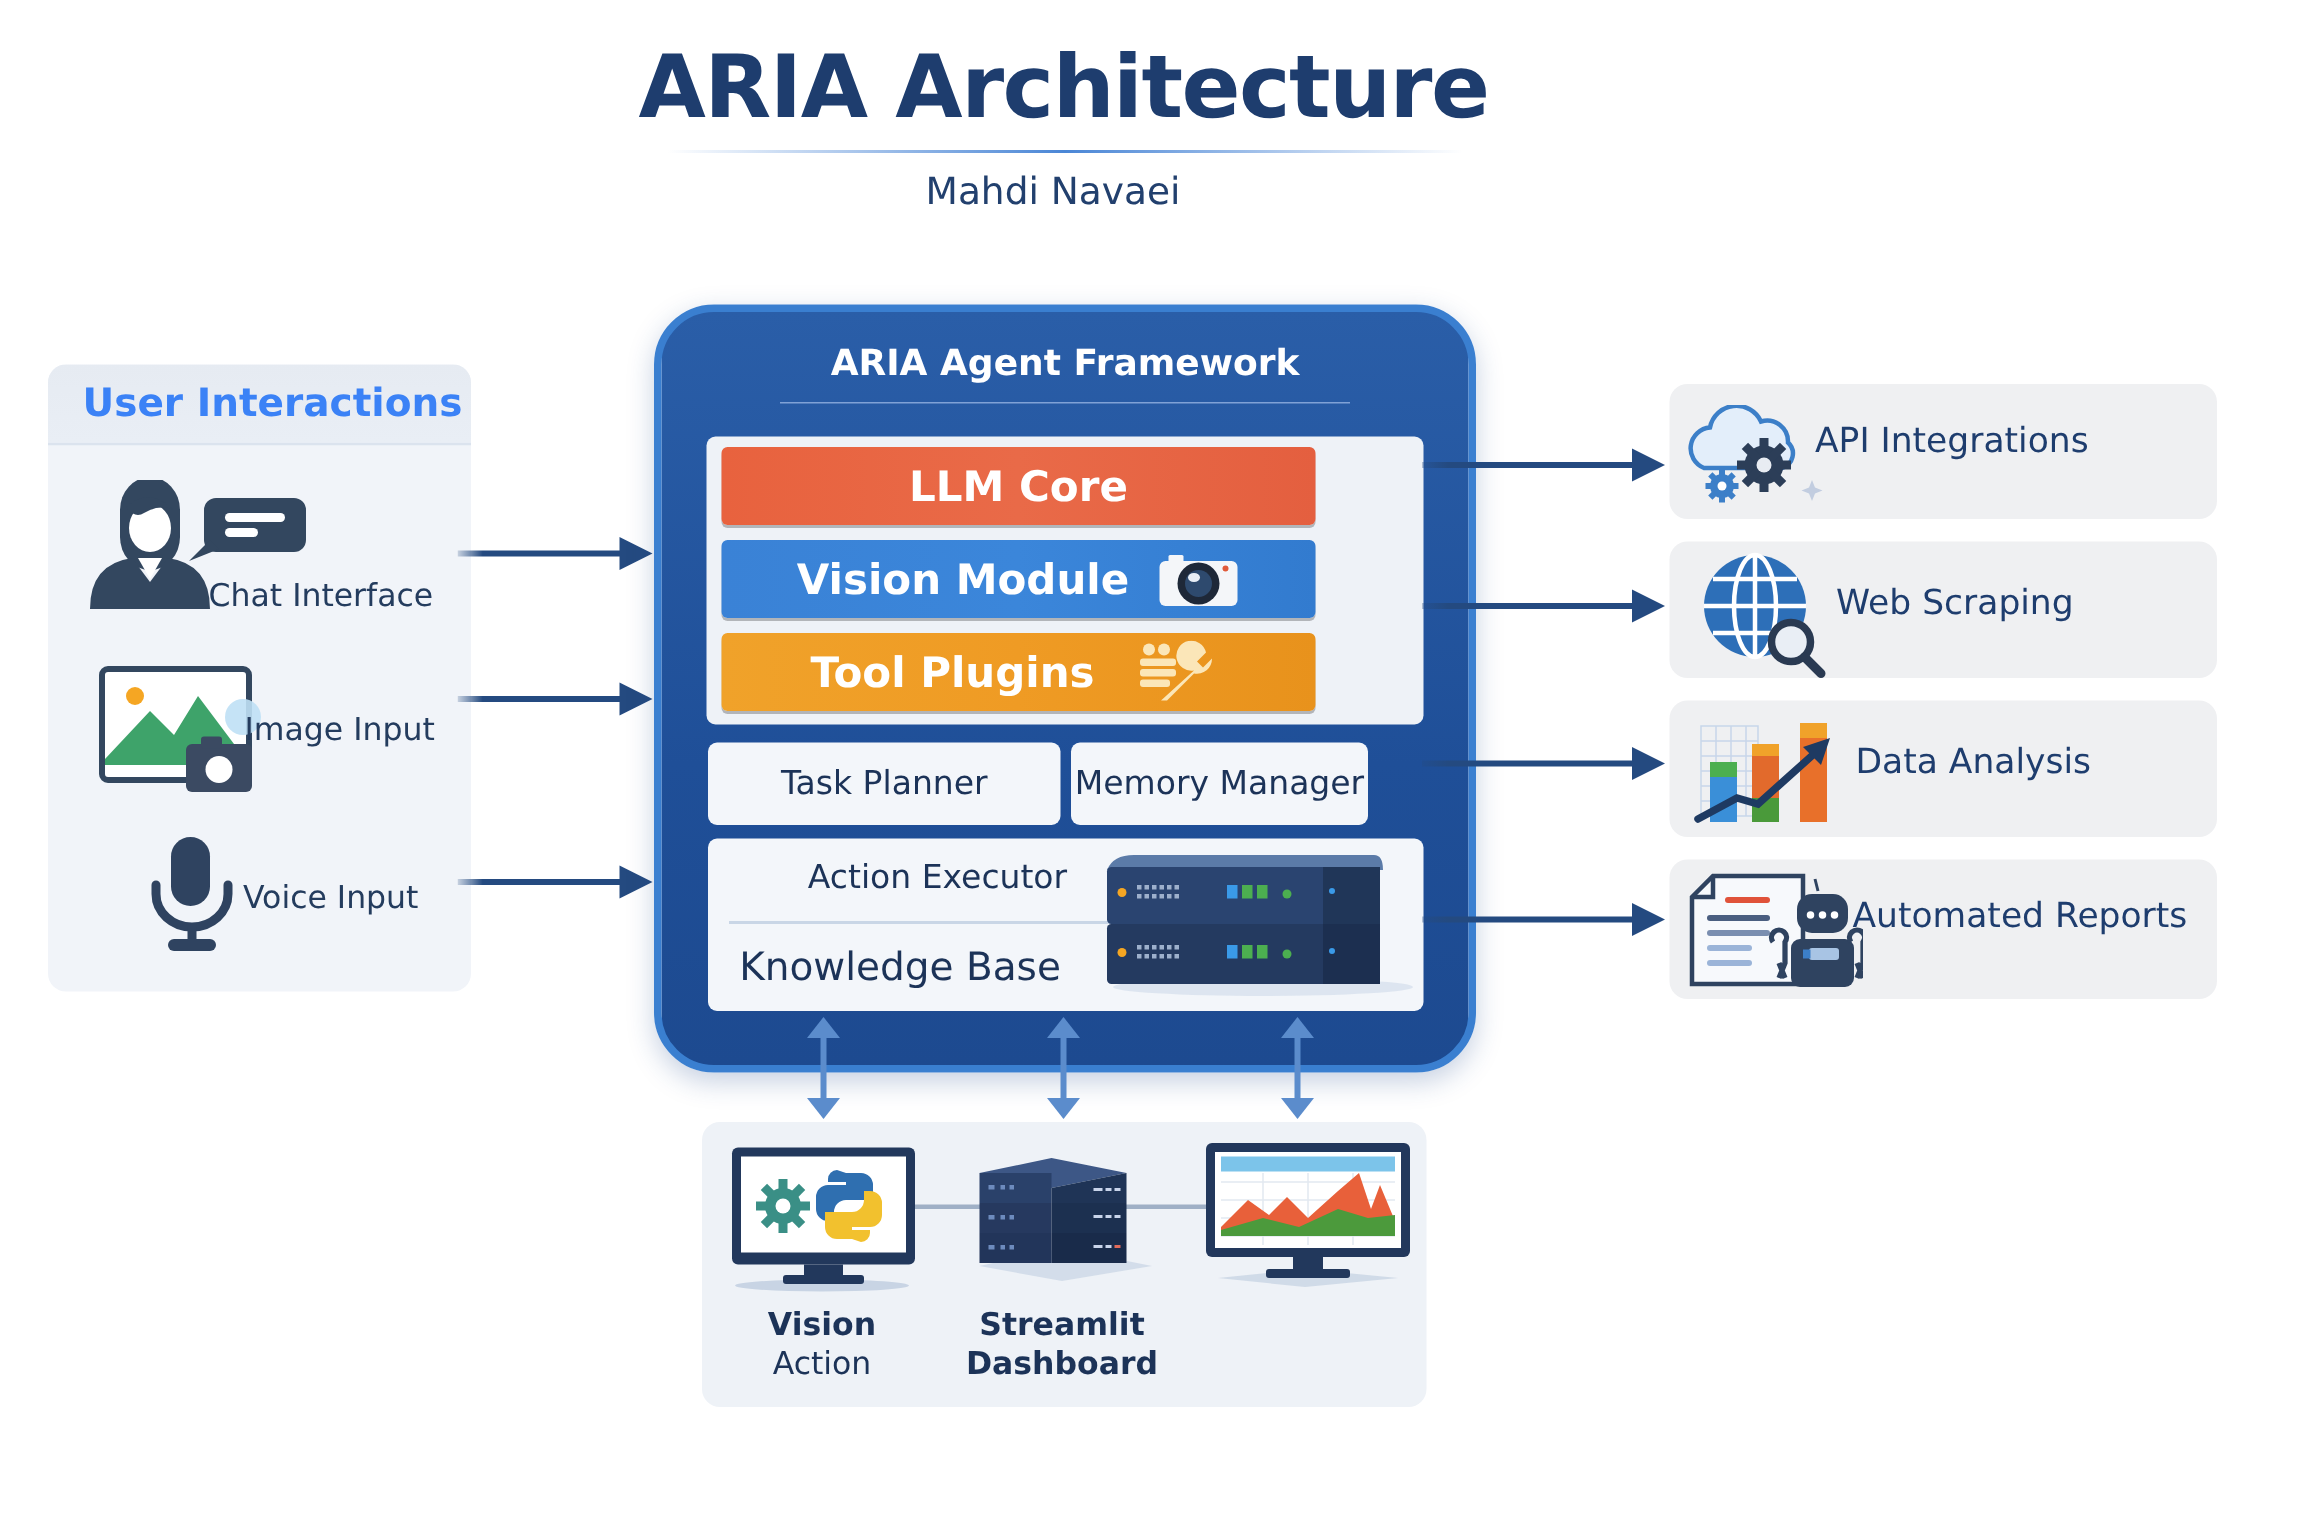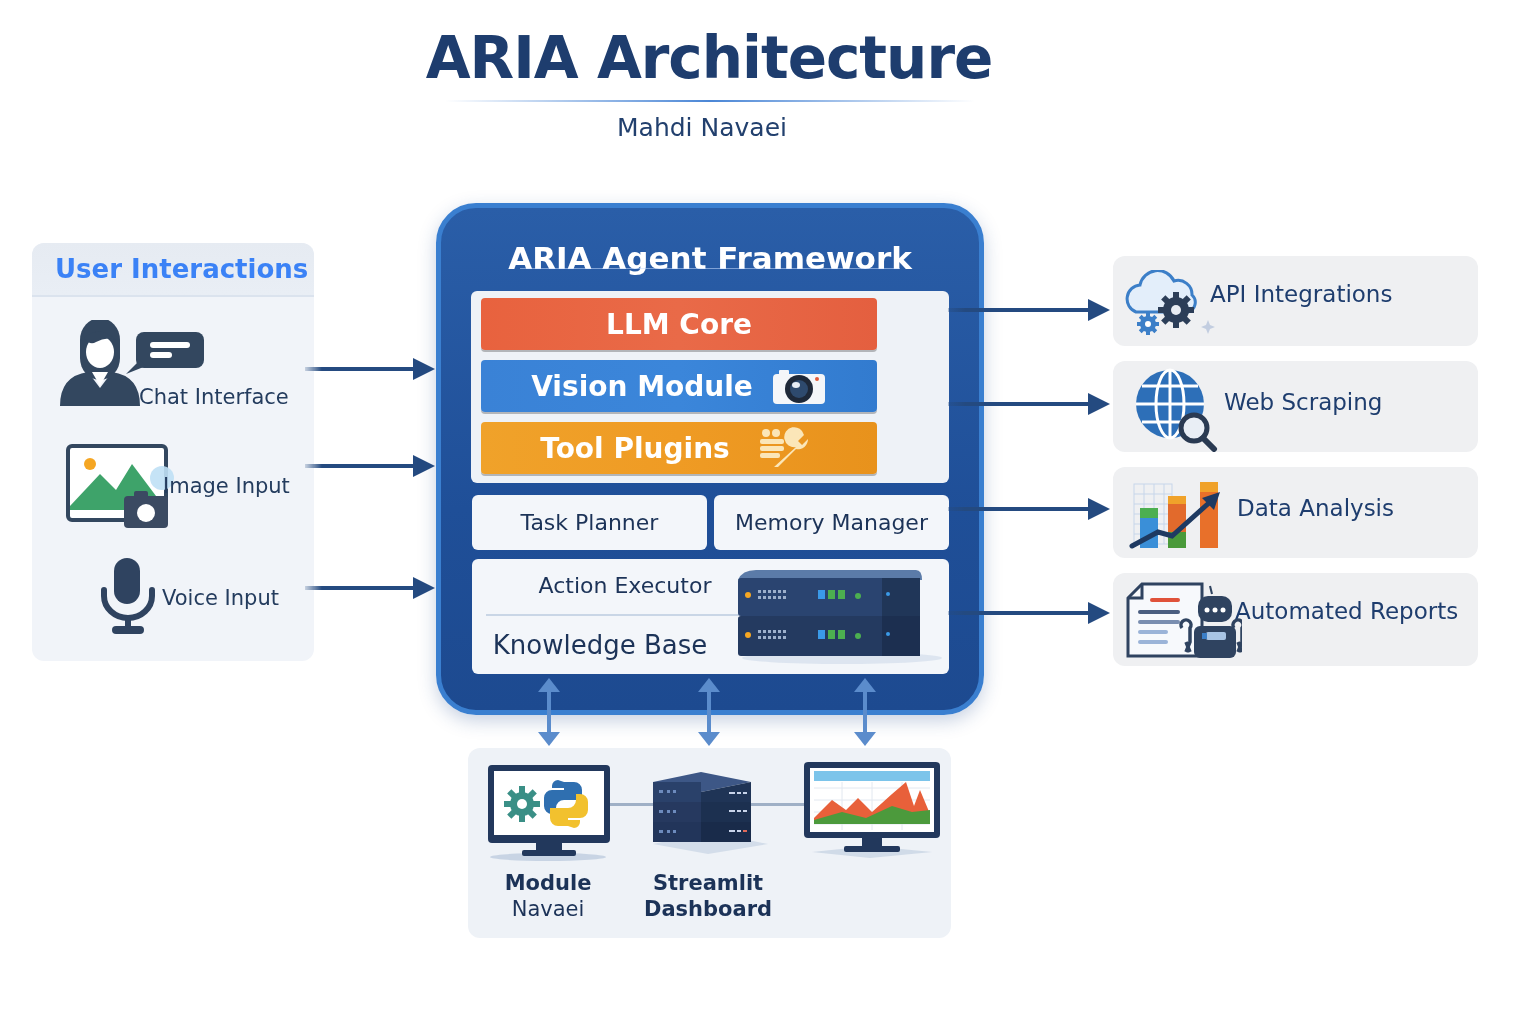--- a/index.html
+++ b/index.html
@@ -18,34 +18,34 @@
   #left-panel { left: 32px; top: 243px; width: 282px; height: 418px; border-radius: 12px; background: #f1f4f9; }
   #left-header { left: 32px; top: 243px; width: 282px; height: 54px; border-radius: 12px 12px 0 0;
     background: linear-gradient(180deg, #e6ebf2, #e9eef5); border-bottom: 2px solid #dbe3ee; }
   #left-header-label { left: 55px; top: 254px; font-size: 26px; font-weight: bold; color: #3b82f6; }
   .left-item-label { font-size: 21px; color: #243c5e; }
 
   
   #framework { left: 436px; top: 203px; width: 548px; height: 512px; border-radius: 40px;
     background: linear-gradient(180deg, #2a5ea8 0%, #1f4f98 60%, #1d4a90 100%);
     border: 5px solid #3a7fd0; box-shadow: 0 6px 18px rgba(30,70,140,0.25); }
-  #fw-title { left: 436px; width: 548px; top: 240px; text-align: center; font-size: 31px; font-weight: bold; color: #ffffff; }
+  #fw-title { left: 436px; width: 548px; top: 228px; text-align: center; font-size: 24px; font-weight: bold; color: #ffffff; }
   #fw-title-rule { left: 520px; top: 268px; width: 380px; height: 1px; background: rgba(200,220,255,0.55); }
 
   #stack-box { left: 471px; top: 291px; width: 478px; height: 192px; background: #eef2f7; border-radius: 6px; }
   .bar { left: 481px; width: 396px; height: 52px; border-radius: 4px; color: #fff; font-weight: bold; font-size: 28px;
     display: flex; align-items: center; justify-content: center; box-shadow: 0 2px 0 rgba(0,0,0,0.25); }
   #bar-llm { top: 298px; background: linear-gradient(90deg, #e8623e, #e96a48, #e45f3f); }
   #bar-vision { top: 360px; background: linear-gradient(90deg, #3a82d6, #3b86da, #327bcf); }
   #bar-tools { top: 422px; background: linear-gradient(90deg, #f0a22a, #ef9b24, #e8921c); }
   .bar .icon { margin-left: 18px; display: inline-flex; }
 
   .white-box { background: #f3f6fa; border-radius: 6px; display: flex; align-items: center; justify-content: center; font-size: 22px; color: #1c3358; }
   #task-planner { left: 472px; top: 495px; width: 235px; height: 55px; }
-  #memory-manager { left: 714px; top: 495px; width: 235px; height: 55px; }
+  #memory-manager { left: 714px; top: 495px; width: 198px; height: 55px; }
   #exec-box { left: 472px; top: 559px; width: 477px; height: 115px; background: #f3f6fa; border-radius: 6px; }
   #exec-divider { left: 486px; top: 614px; width: 430px; height: 2px; background: #c9d6e6; }
   #action-executor { left: 472px; top: 573px; width: 260px; text-align: center; font-size: 22px; color: #1c3358; margin-left: 23px; }
   #knowledge-base { left: 472px; top: 630px; width: 256px; text-align: center; font-size: 26px; color: #1c3358; }
 
   
   .right-card { left: 1113px; width: 365px; border-radius: 12px; background: #eff0f2; }
   .right-label { font-size: 23px; color: #1e3d6e; }
 
   
@@ -450,19 +450,19 @@
         <line x1="100" y1="22" x2="100" y2="70"></line>
     </g>
     <path d="M12 58 L30 40 L44 50 L56 38 L70 52 L90 34 L104 22 L112 46 L118 30 L128 54 V62 H12Z" fill="#e8603a"></path>
     <path d="M12 60 L40 52 L64 58 L90 46 L110 52 L128 50 V64 H12Z" fill="#4c9a3c"></path>
     <rect x="60" y="78" width="20" height="8" fill="#22385c"></rect>
     <rect x="42" y="86" width="56" height="6" rx="2" fill="#22385c"></rect>
   </svg>
 </div>
 
 <div class="abs bottom-label" style="left:478px;top:870px;width:140px;">
-  <div><b>Module</b></div>
-  <div>Navaei</div>
+  <div><b>Vision</b></div>
+  <div>Action</div>
 </div>
 <div class="abs bottom-label" style="left:628px;top:870px;width:160px;">
   <div><b>Streamlit</b></div>
   <div><b>Dashboard</b></div>
 </div>
 
 </body></html>

